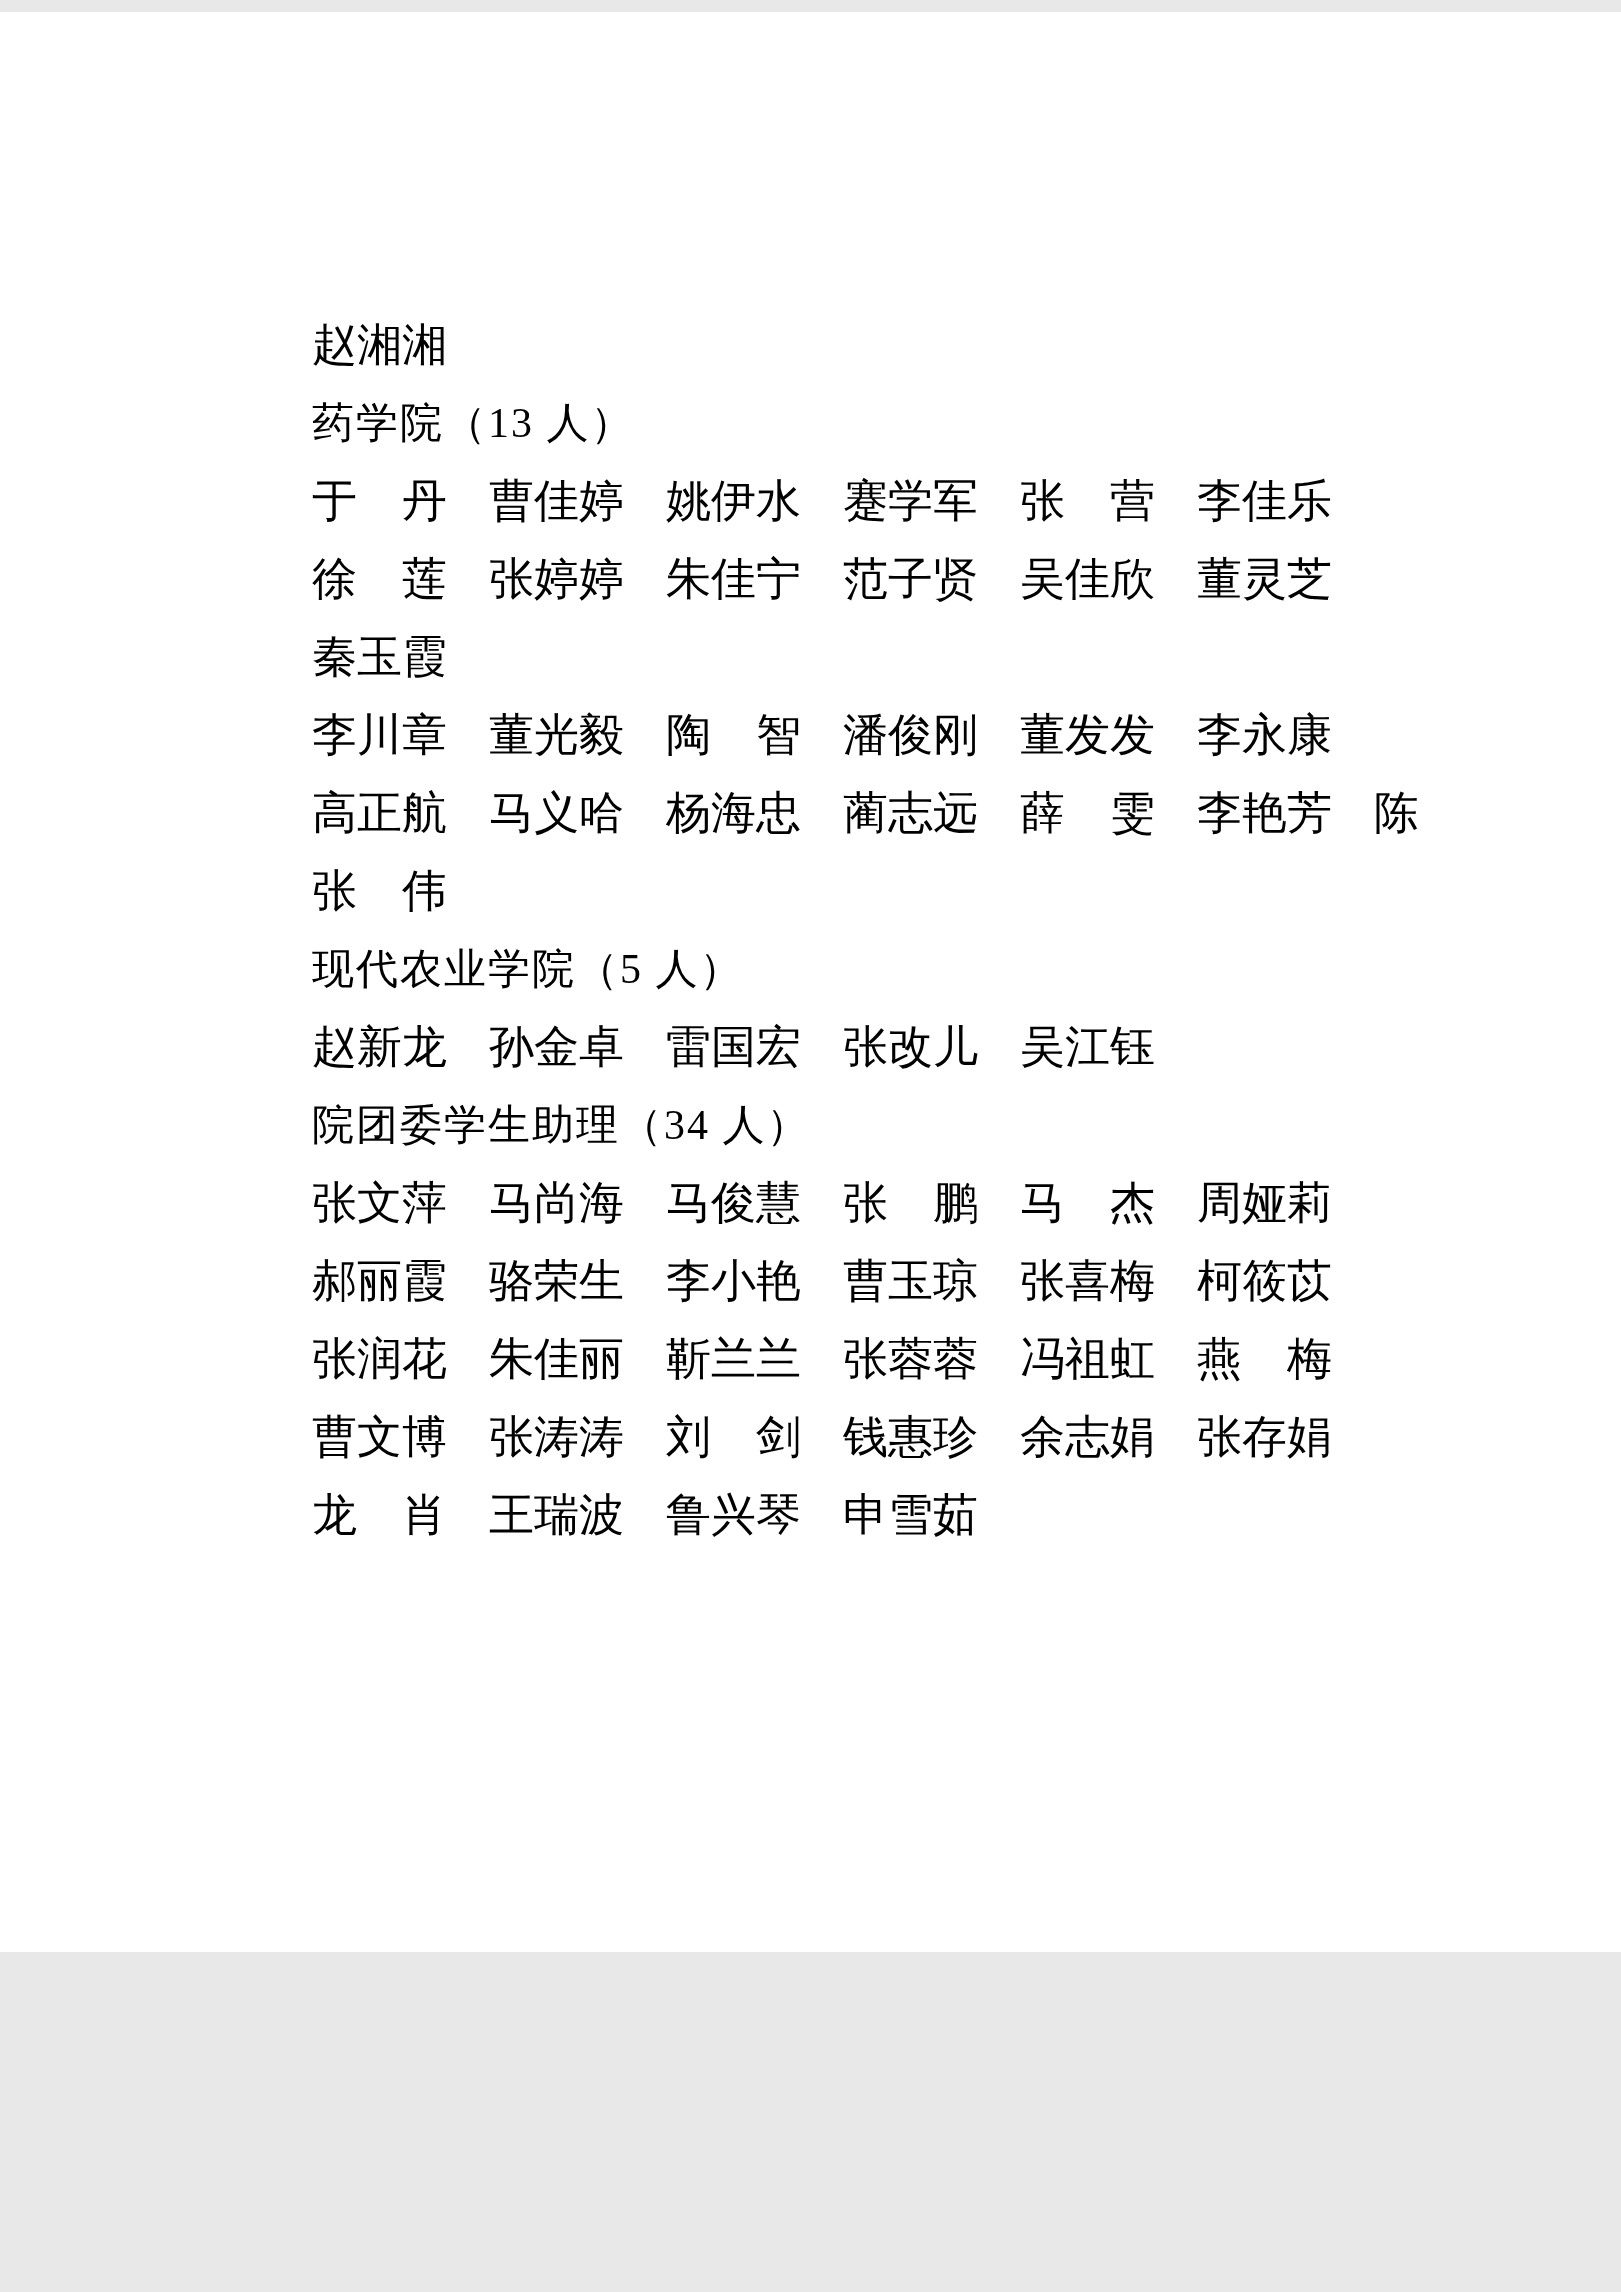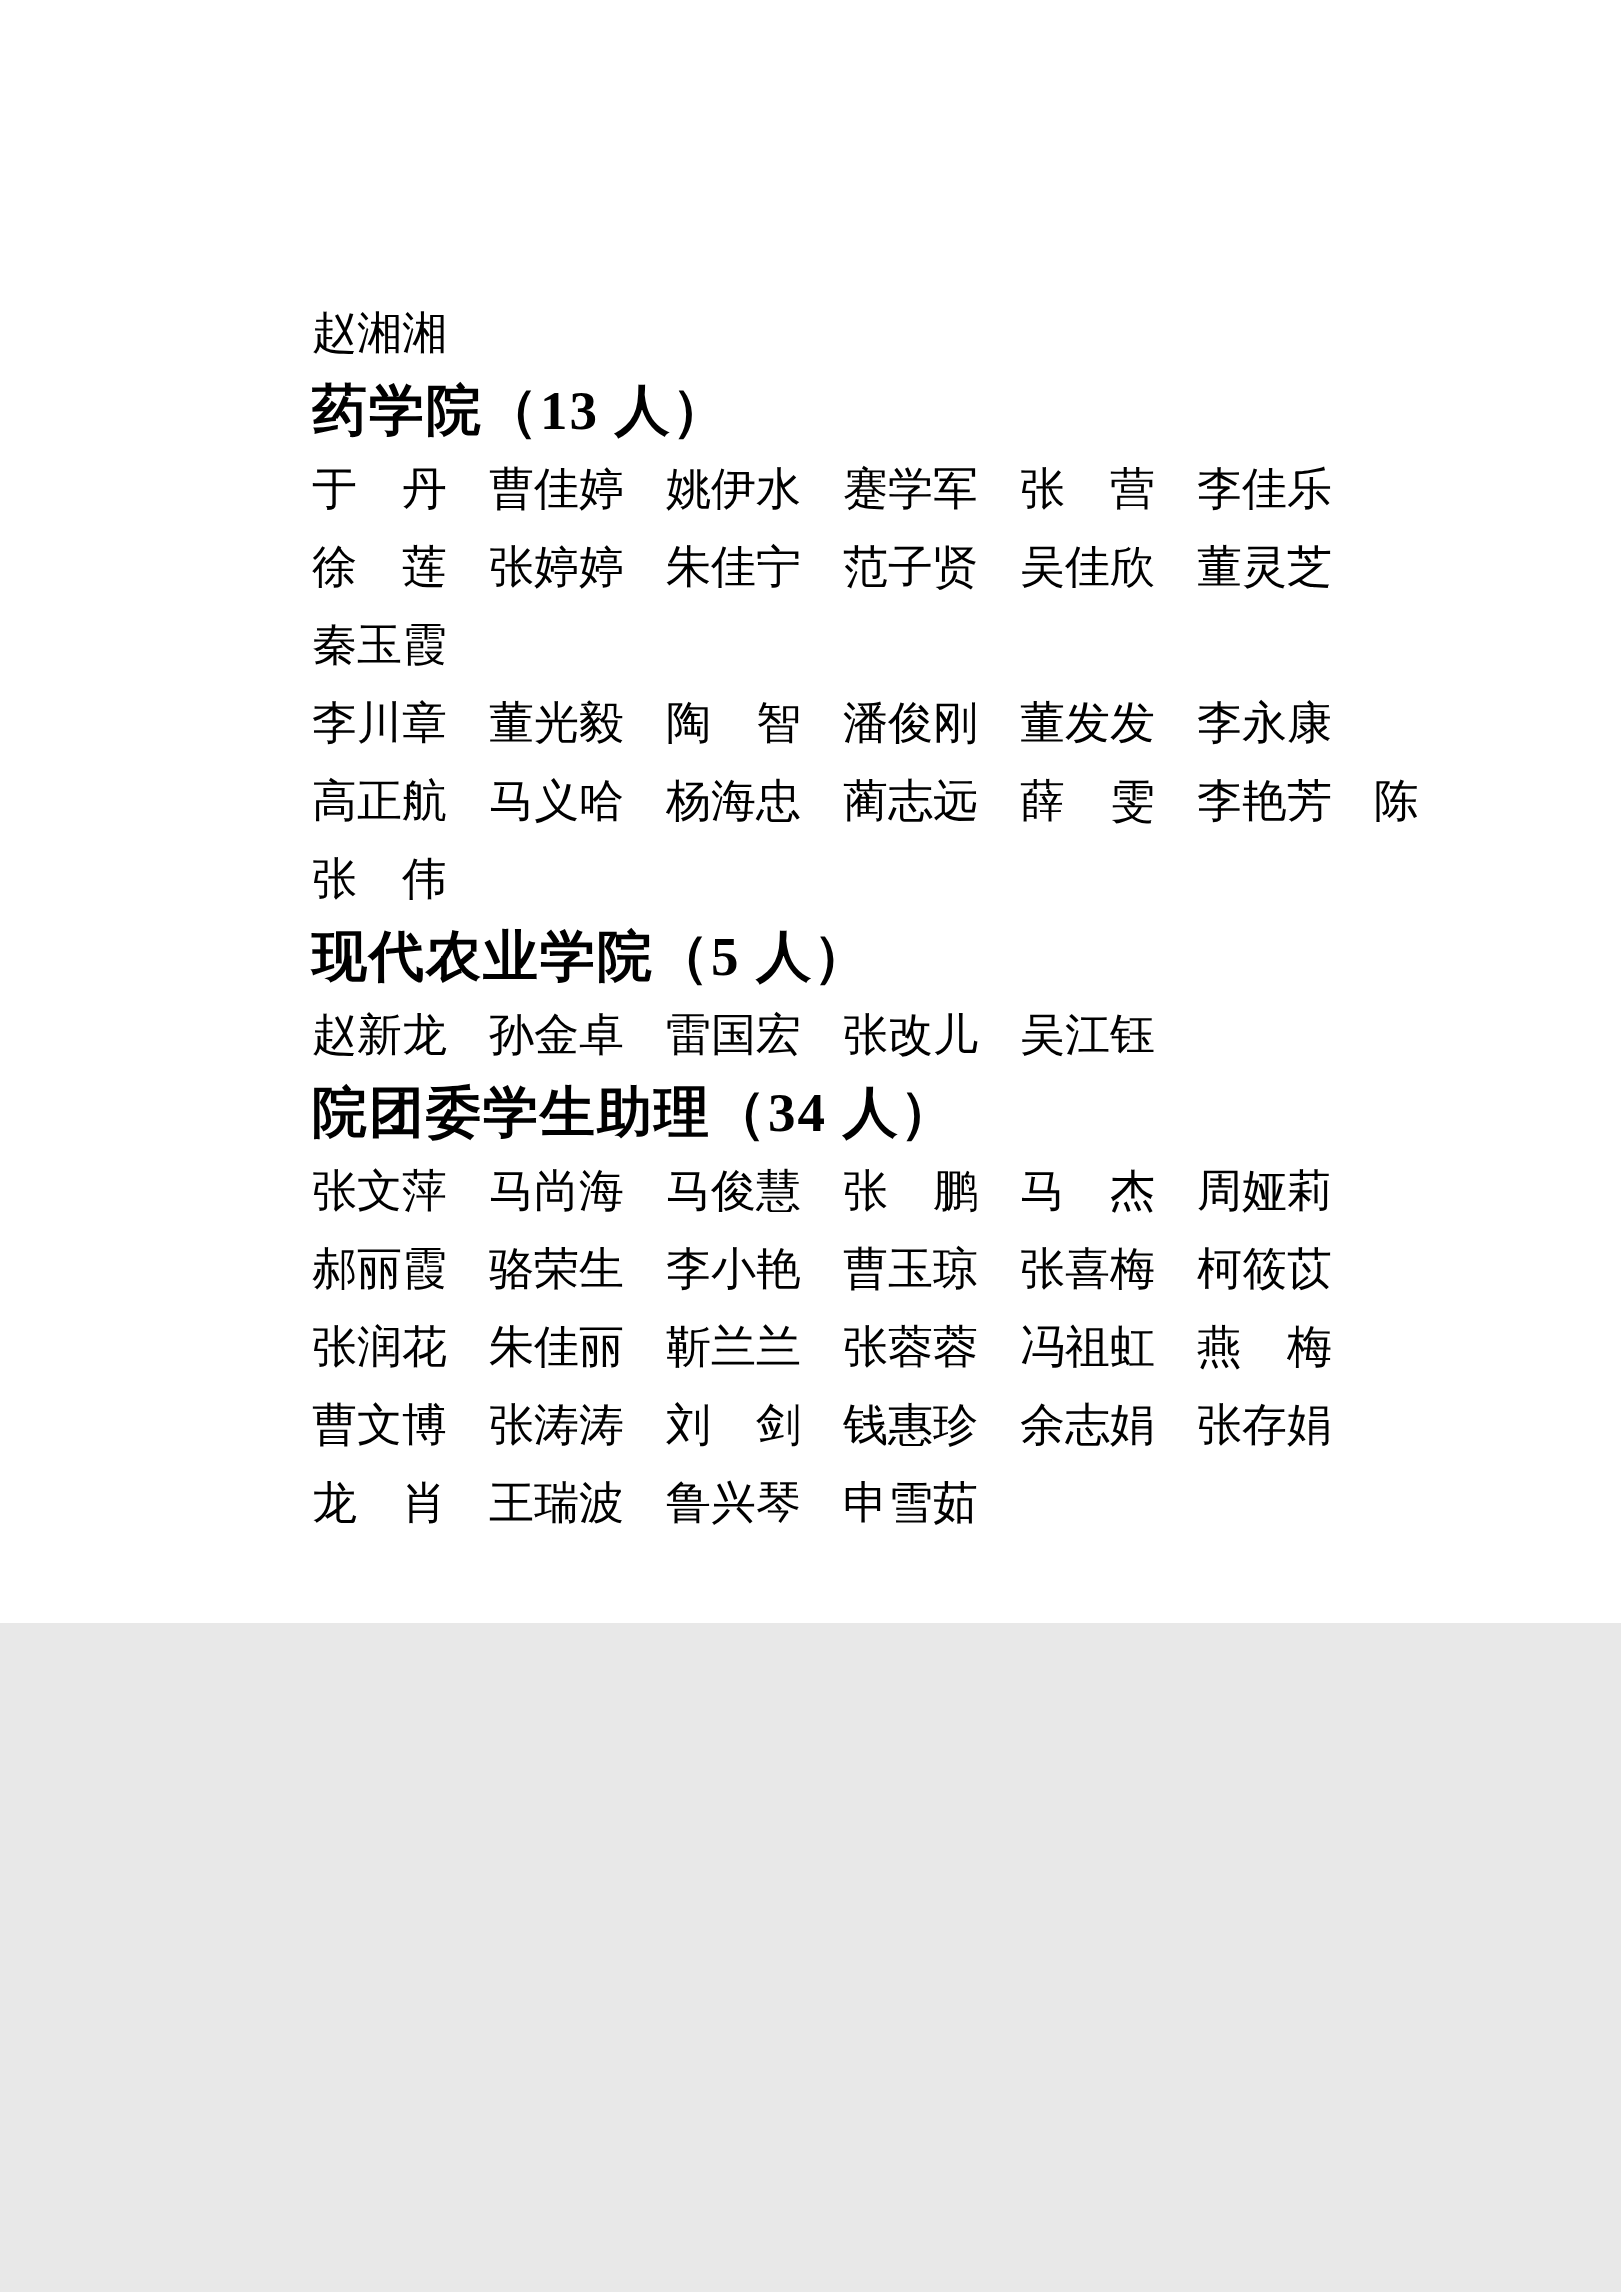--- a/index.html
+++ b/index.html
@@ -3,43 +3,43 @@
 <meta charset="utf-8">
 <style>
   html, body {
     margin: 0;
     padding: 0;
     background: #e8e8e8;
   }
   .page {
     position: relative;
     width: 1621px;
-    height: 1623px;
-    margin: 0 auto;
+    height: 1940px;
+    margin: 12px auto;
     background: #ffffff;
     overflow: hidden;
     font-family: "Liberation Serif", "DejaVu Serif", serif;
     color: #000000;
   }
   .content {
     position: absolute;
     top: 294px;
     left: 312px;
     right: 118px;
   }
   .line {
     height: 78px;
     display: flex;
     align-items: center;
     column-gap: 42px;
     white-space: pre;
   }
   .line.heading-line {
-    font-weight: 700;
-    font-size: 55px;
+    font-weight: 400;
+    font-size: 42px;
     letter-spacing: 2px;
   }
   .name-cell {
     font-size: 45px;
     white-space: pre;
   }
 </style>
 </head>
 <body>
 

